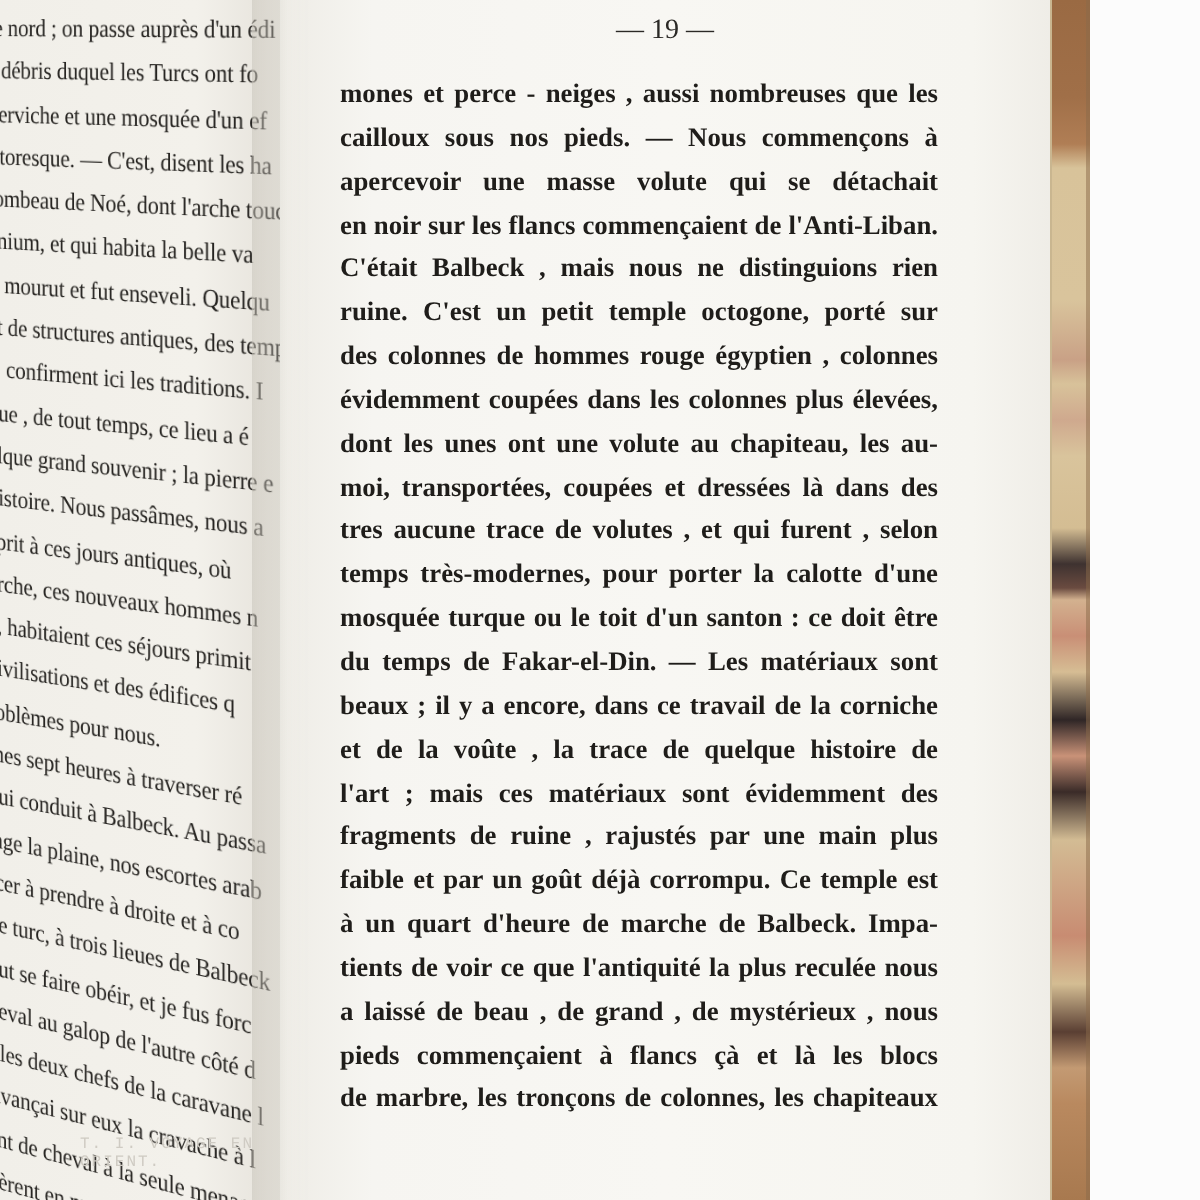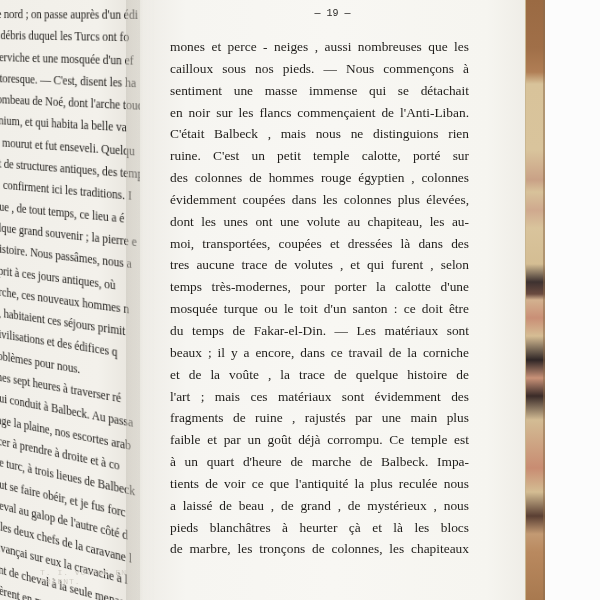--- a/index.html
+++ b/index.html
@@ -32,30 +32,30 @@
       background: linear-gradient(to right, rgba(200,196,186,0.55), rgba(240,238,232,0.2) 60%, rgba(255,255,255,0));
     }
 
     
     .right-page {
       position: absolute; left: 140px; top: 0; width: 385px; height: 600px;
       background: linear-gradient(to right, #eeece6 0%, #f6f5f1 12%, #f8f7f3 50%, #f6f5f0 90%, #efede7 100%);
     }
     .page-number {
       position: absolute; left: 0; width: 385px; top: 8px; text-align: center;
-      font-family: Liberation Mono, monospace; font-size: 10px; color: #2b2926;
+      font-family: Liberation Serif, serif; font-size: 14px; color: #2b2926;
     }
     .body-text {
       position: absolute; left: 30px; top: 36px; width: 299px;
       font-family: "Liberation Serif", serif; color: #1f1d1a;
       font-size: 13.4px; line-height: 21.85px;
     }
     .body-text .ln {
       display: block; height: 21.85px; white-space: nowrap;
-      text-align: justify; text-align-last: justify;
+      text-align: justify; text-align-last: justify; font-weight: bold;
     }
 
     
     .cover {
       position: absolute; left: 525px; top: 0; width: 20px; height: 600px;
       background:
         linear-gradient(to bottom,
           #9a6a43 0%, #a06f48 8%, #b07e55 12%, #d8c39a 14%,
           #d9c49c 25%, #c9a186 30%, #d8c29a 32%, #cfa98e 35%, #d9c49c 38%,
           #d4bd93 44%, #3e3230 47%, #6a4b40 49%, #d3b18f 50%,
@@ -112,41 +112,41 @@
 
     </div>
     <div class="left-footer">T. I.   VOYAGE EN ORIENT.</div>
   </div>
 
   <div class="right-page">
     <div class="page-number">— 19 —</div>
     <div class="body-text">
       <span class="ln">mones et perce - neiges , aussi nombreuses que les</span>
       <span class="ln">cailloux sous nos pieds. — Nous commençons à</span>
-      <span class="ln">sentiment une masse immense qui se détachait</span>
+      <span class="ln">apercevoir une masse volute qui se détachait</span>
       <span class="ln">en noir sur les flancs commençaient de l'Anti-Liban.</span>
       <span class="ln">C'était Balbeck , mais nous ne distinguions rien</span>
-      <span class="ln">ruine. C'est un petit temple calotte, porté sur</span>
+      <span class="ln">ruine. C'est un petit temple octogone, porté sur</span>
       <span class="ln">des colonnes de hommes rouge égyptien , colonnes</span>
       <span class="ln">évidemment coupées dans les colonnes plus élevées,</span>
       <span class="ln">dont les unes ont une volute au chapiteau, les au-</span>
       <span class="ln">moi, transportées, coupées et dressées là dans des</span>
       <span class="ln">tres aucune trace de volutes , et qui furent , selon</span>
       <span class="ln">temps très-modernes, pour porter la calotte d'une</span>
       <span class="ln">mosquée turque ou le toit d'un santon : ce doit être</span>
       <span class="ln">du temps de Fakar-el-Din. — Les matériaux sont</span>
       <span class="ln">beaux ; il y a encore, dans ce travail de la corniche</span>
       <span class="ln">et de la voûte , la trace de quelque histoire de</span>
       <span class="ln">l'art ; mais ces matériaux sont évidemment des</span>
       <span class="ln">fragments de ruine , rajustés par une main plus</span>
       <span class="ln">faible et par un goût déjà corrompu. Ce temple est</span>
       <span class="ln">à un quart d'heure de marche de Balbeck. Impa-</span>
       <span class="ln">tients de voir ce que l'antiquité la plus reculée nous</span>
       <span class="ln">a laissé de beau , de grand , de mystérieux , nous</span>
-      <span class="ln">pieds blanchâtres à heurter çà et là les blocs</span>
+      <span class="ln">pieds commençaient à flancs çà et là les blocs</span>
       <span class="ln">de marbre, les tronçons de colonnes, les chapiteaux</span>
 
     </div>
   </div>
 
   <div class="gutter"></div>
 
   <div class="cover"></div>
   <div class="cover-edge"></div>
   <div class="outside"></div>

